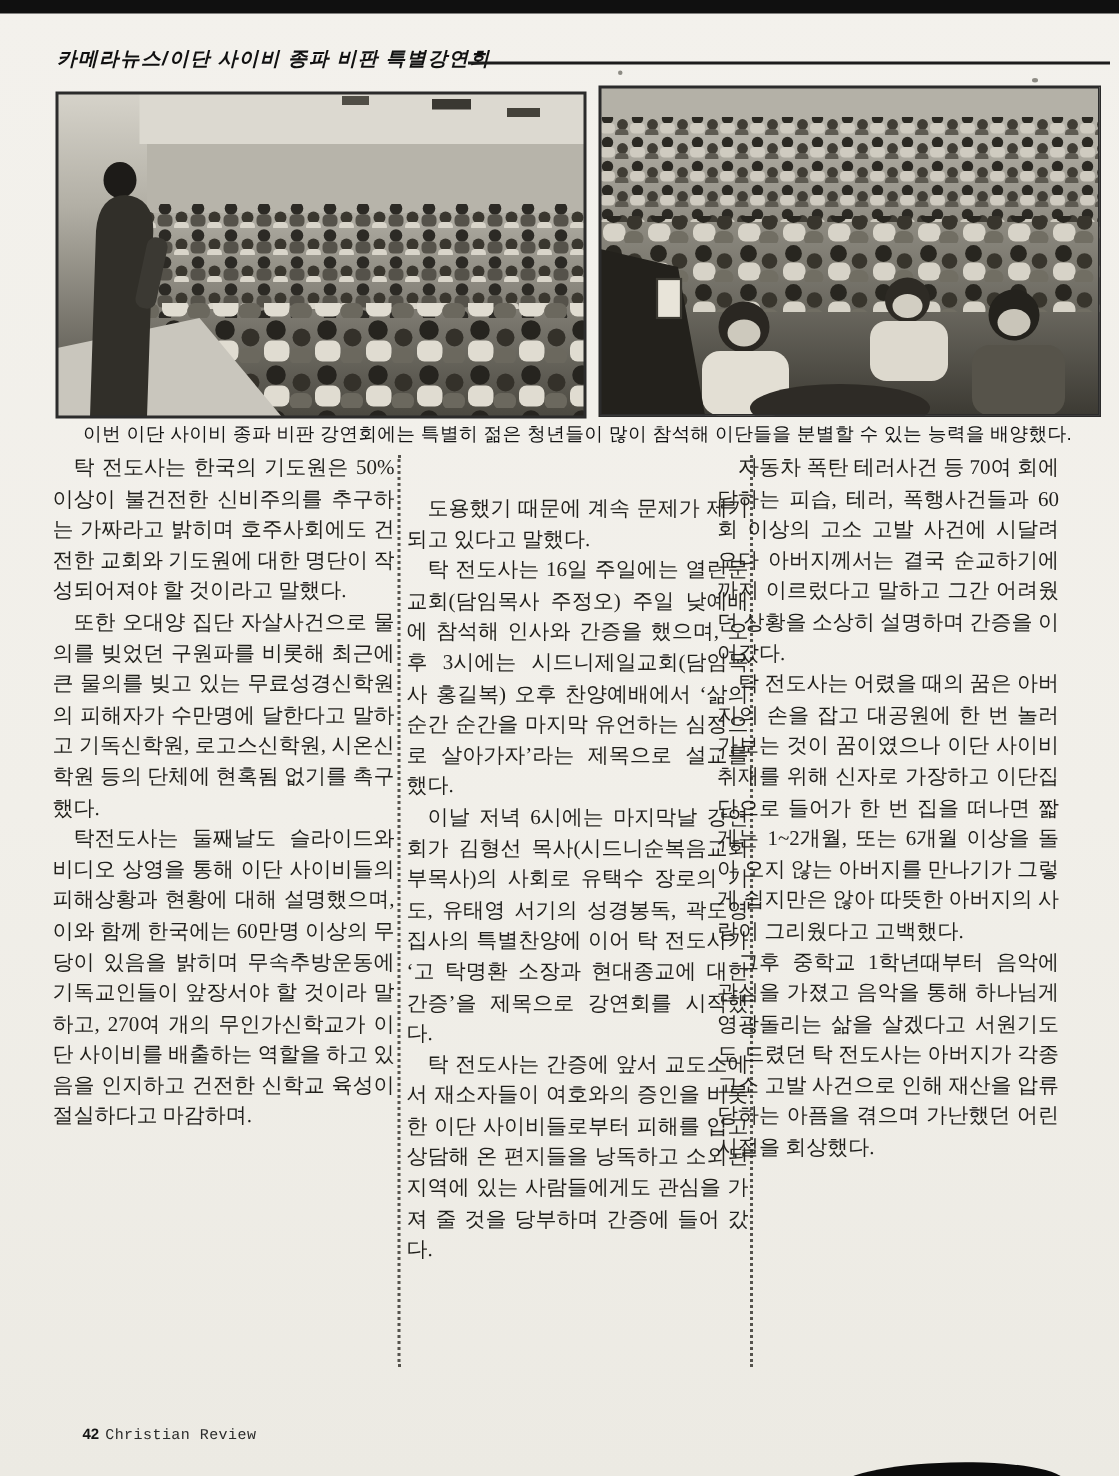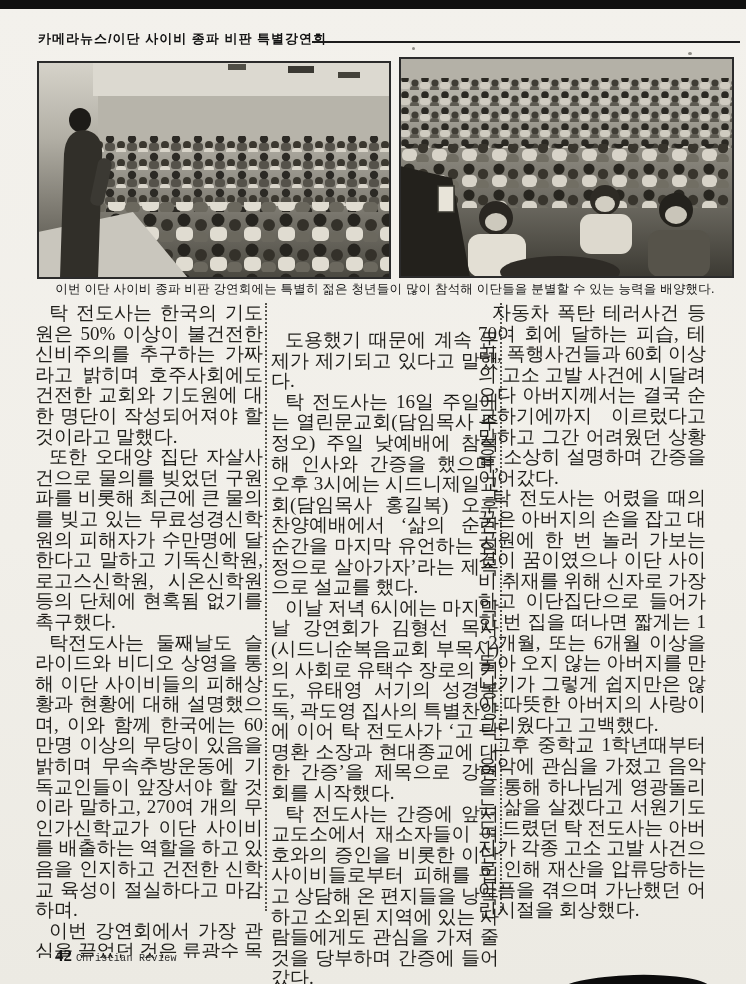--- a/index.html
+++ b/index.html
@@ -9,50 +9,50 @@
     font-family:"Liberation Serif","DejaVu Serif",serif;
     color:#1b1a17;
     position:relative;
     overflow:hidden;
   }
   .page{position:absolute;inset:0;background:linear-gradient(180deg,#f3f1ec 0%,#f1efe9 55%,#eceae3 100%);}
   .top-bar{position:absolute;left:0;top:0;width:746px;height:9px;background:#101010;}
   .kicker{
     position:absolute;left:38px;top:30px;
     font-family:"Liberation Sans","DejaVu Sans",sans-serif;
-    font-weight:bold;font-size:13px;letter-spacing:1px;color:#111;
+    font-weight:bold;font-size:13px;letter-spacing:1px;color:#111;font-style:italic;
   }
   .kicker-rule{position:absolute;left:312px;top:41px;width:428px;height:2px;background:#1c1c1c;}
   .photo{position:absolute;background:#888;box-shadow:0 0 0 1px #2a2a2a;}
   .photo svg{display:block;width:100%;height:100%;}
   .photo-left{left:38px;top:62px;width:352px;height:216px;}
   .photo-right{left:400px;top:58px;width:333px;height:219px;}
   .caption{
     position:absolute;left:35px;top:281px;width:700px;
     font-family:"Liberation Sans","DejaVu Sans",sans-serif;
     font-weight:normal;font-size:12.5px;letter-spacing:.2px;
     text-align:center;color:#141414;
   }
   .columns{position:absolute;left:35px;top:303px;width:700px;height:655px;}
   .col{
     position:absolute;top:0;width:228px;height:655px;overflow:hidden;
-    font-size:19px;line-height:20.6px;text-align:justify;
+    font-size:14px;line-height:20.6px;text-align:justify;
     word-break:break-all;color:#201f1b;
   }
   .col p{margin:0;text-indent:14px;}
   .col-1{left:0;}
   .col-2{left:236px;margin-top:27px;}
   .col-3{left:443px;}
   .divider{position:absolute;top:0;width:0;height:608px;border-left:2px dotted #55534d;}
   .divider-1{left:230px;}
   .divider-2{left:465px;}
   .footer{position:absolute;left:55px;top:946px;white-space:nowrap;}
   .footer .pageno{
-    font-family:Liberation Serif, serif;
-    font-weight:bold;font-size:17px;color:#151515;
+    font-family:Liberation Sans, sans-serif;
+    font-weight:bold;font-size:10px;color:#151515;
   }
   .footer .mag{
     font-family:Liberation Mono, monospace;
     font-size:10px;color:#2a2a2a;margin-left:4px;letter-spacing:.3px;
   }
   .artifact{
     position:absolute;left:558px;top:975px;width:152px;height:18px;
     background:#0c0c0c;border-radius:60% 60% 0 0 / 100% 100% 0 0;
     transform:rotate(-1.5deg);
   }
@@ -148,21 +148,20 @@
     </svg>
   </figure>
 
   <div class="caption">이번 이단 사이비 종파 비판 강연회에는 특별히 젊은 청년들이 많이 참석해 이단들을 분별할 수 있는 능력을 배양했다.</div>
 
   <div class="columns">
     <div class="col col-1">
       <p>탁 전도사는 한국의 기도원은 50% 이상이 불건전한 신비주의를 추구하는 가짜라고 밝히며 호주사회에도 건전한 교회와 기도원에 대한 명단이 작성되어져야 할 것이라고 말했다.</p>
       <p>또한 오대양 집단 자살사건으로 물의를 빚었던 구원파를 비롯해 최근에 큰 물의를 빚고 있는 무료성경신학원의 피해자가 수만명에 달한다고 말하고 기독신학원, 로고스신학원, 시온신학원 등의 단체에 현혹됨 없기를 촉구했다.</p>
       <p>탁전도사는 둘째날도 슬라이드와 비디오 상영을 통해 이단 사이비들의 피해상황과 현황에 대해 설명했으며, 이와 함께 한국에는 60만명 이상의 무당이 있음을 밝히며 무속추방운동에 기독교인들이 앞장서야 할 것이라 말하고, 270여 개의 무인가신학교가 이단 사이비를 배출하는 역할을 하고 있음을 인지하고 건전한 신학교 육성이 절실하다고 마감하며.</p>
-      <p>이번 강연회에서 가장 관심을 끌었던 것은 류광수 목사의 ‘다락방운동’에 대한 이단 시비문제였다. 탁 전도사는 다락방에 대해서는 현재 교단마다 입장이 다르기 때문에 어떤 결론을 내릴 수는 없지만 조금만 더 기다리면 확실한 결말이 날 것이라 시사했다.</p>
 
     </div>
     <div class="divider divider-1"></div>
     <div class="col col-2">
       <p>도용했기 때문에 계속 문제가 제기되고 있다고 말했다.</p>
       <p>탁 전도사는 16일 주일에는 열린문교회(담임목사 주정오) 주일 낮예배에 참석해 인사와 간증을 했으며, 오후 3시에는 시드니제일교회(담임목사 홍길복) 오후 찬양예배에서 ‘삶의 순간 순간을 마지막 유언하는 심정으로 살아가자’라는 제목으로 설교를 했다.</p>
       <p>이날 저녁 6시에는 마지막날 강연회가 김형선 목사(시드니순복음교회 부목사)의 사회로 유택수 장로의 기도, 유태영 서기의 성경봉독, 곽도영 집사의 특별찬양에 이어 탁 전도사가 ‘고 탁명환 소장과 현대종교에 대한 간증’을 제목으로 강연회를 시작했다.</p>
       <p>탁 전도사는 간증에 앞서 교도소에서 재소자들이 여호와의 증인을 비롯한 이단 사이비들로부터 피해를 입고 상담해 온 편지들을 낭독하고 소외된 지역에 있는 사람들에게도 관심을 가져 줄 것을 당부하며 간증에 들어 갔다.</p>
 
     </div>

